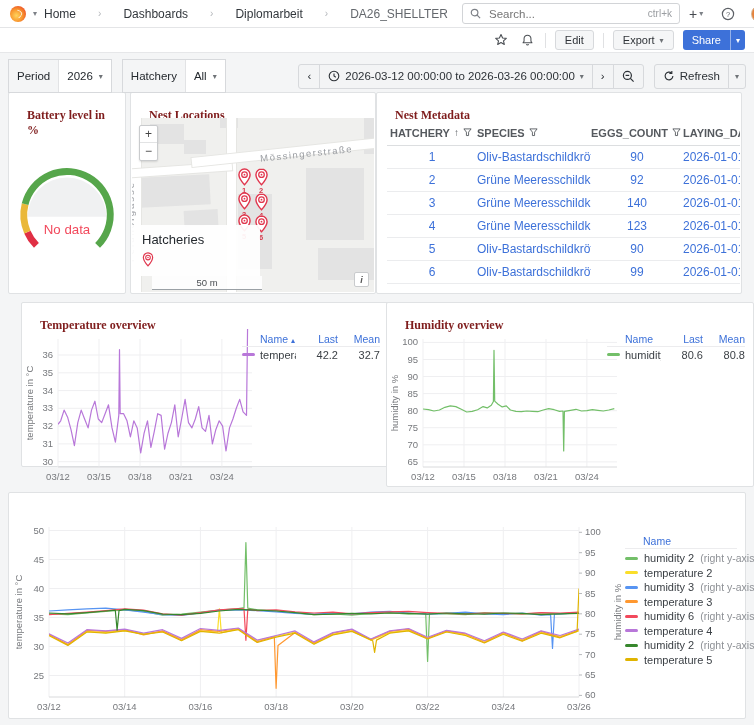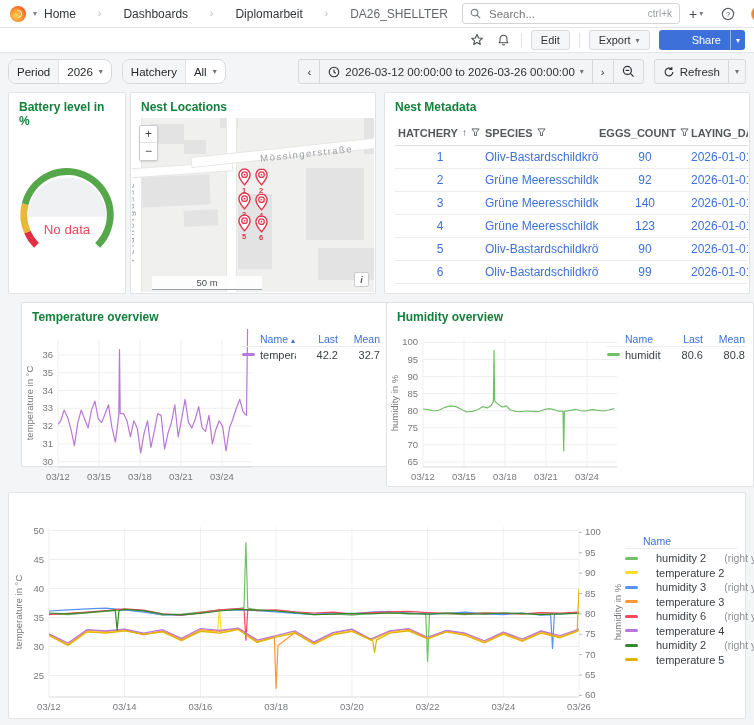--- a/index.html
+++ b/index.html
@@ -23,40 +23,40 @@
   .kbd{font-size:10px;color:#9a9da1;}
   .icon-btn{display:inline-flex;align-items:center;justify-content:center;color:#45494e;gap:2px;padding:0 2px;height:22px;cursor:pointer;}
   .vdiv{width:1px;height:15px;background:#e0e1e3;}
   .avatar{width:18px;height:18px;border-radius:50%;background:radial-gradient(circle at 50% 38%, #6fae5f 0 34%, #e5813a 36% 100%);border:1px solid #d8b28e;flex:0 0 auto;}
   
   .toolbar2{position:absolute;top:28px;left:0;right:0;height:25px;background:#fff;border-bottom:1px solid #e6e7e9;display:flex;align-items:center;justify-content:flex-end;gap:9px;padding:0 9px;z-index:29;}
   .btn{display:inline-flex;align-items:center;gap:5px;height:20px;padding:0 9px;border-radius:3px;border:1px solid #d7d9dc;background:#f5f6f7;color:#303439;font-size:11px;font-weight:500;cursor:pointer;}
   .btn .chev{font-size:8px;color:#6f7control control control control control control control control control control3;}
   .chev{font-size:8px;color:#6f7377;}
   .btn-share{display:inline-flex;height:20px;border-radius:3px;overflow:hidden;cursor:pointer;}
-  .btn-share .main{display:flex;align-items:center;padding:0 9px;color:#fff;font-size:11px;font-weight:500;margin-left:24px;}
+  .btn-share .main{display:flex;align-items:center;padding:0 9px;color:#fff;font-size:11px;font-weight:500;}
   .btn-share .arrow{display:flex;align-items:center;padding:0 5px;color:#fff;border-left:1px solid rgba(255,255,255,.45);font-size:8px;}
   
   .controls{position:absolute;top:59px;left:8px;right:8px;display:flex;align-items:center;z-index:10;}
-  .var-group{display:inline-flex;height:25px;border:1px solid #d7d9dc;border-radius:8px;background:#fff;overflow:hidden;margin-right:10px;}
+  .var-group{display:inline-flex;height:34px;border:1px solid #d7d9dc;border-radius:0;background:#fff;overflow:hidden;margin-right:10px;}
   .var-label{display:flex;align-items:center;padding:0 8px;background:#f4f5f6;border-right:1px solid #e2e3e5;font-size:11.5px;color:#24292e;}
   .var-value{display:flex;align-items:center;gap:6px;padding:0 8px;font-size:11.5px;color:#24292e;cursor:pointer;}
   .ctrl-spacer{flex:1;}
   .tbtn{display:inline-flex;align-items:center;gap:5px;height:25px;padding:0 8px;border:1px solid #d7d9dc;background:#f3f4f5;color:#2c3136;font-size:11.5px;font-weight:500;cursor:pointer;}
   .tgroup{display:inline-flex;}
   .tgroup .tbtn+.tbtn{margin-left:-1px;}
   .tgroup .tbtn:first-child{border-radius:3px 0 0 3px;}
   .tgroup .tbtn:last-child{border-radius:0 3px 3px 0;}
   .tbtn.solo{border-radius:3px;margin-left:-1px;}
   .refresh-group{display:inline-flex;margin-left:10px;}
   .refresh-group .tbtn:first-child{border-radius:3px 0 0 3px;}
   .refresh-group .tbtn:last-child{border-radius:0 3px 3px 0;margin-left:-1px;padding:0 6px;}
   
   .panel{position:absolute;background:#fff;border:1px solid #e0e2e4;border-radius:2px;}
-  .panel h2{margin:0;padding:7px 10px 3px;font-size:12px;font-weight:600;color:#15803d;}
+  .panel h2{margin:8px;padding:7px 10px 3px;font-size:12px;font-weight:600;color:#7f1d1d;font-family:Liberation Serif, serif;}
   
   .gauge-wrap{position:absolute;left:0;top:36px;width:100%;text-align:center;}
   
   .map{position:absolute;left:1px;right:1px;top:25px;bottom:1px;background:#f0f0ee;overflow:hidden;}
   .bld{position:absolute;background:#e3e3e3;}
   .road{position:absolute;background:#fff;box-shadow:0 0 0 1px #e6e6e3;}
   .street-label{position:absolute;color:#9a9da2;font-size:9.5px;letter-spacing:1.5px;white-space:nowrap;}
   .map-zoom{position:absolute;left:7px;top:7px;width:19px;background:#fff;border:1px solid #c9cbcd;border-radius:2px;box-shadow:0 1px 2px rgba(0,0,0,.12);display:flex;flex-direction:column;align-items:stretch;text-align:center;z-index:5;}
   .map-zoom div{height:17px;line-height:17px;font-size:12px;color:#444;cursor:pointer;}
   .map-zoom div:first-child{border-bottom:1px solid #e2e3e4;}
@@ -80,21 +80,21 @@
   
   svg text.tick{font-size:9.5px;fill:#76787c;font-family:"Liberation Sans",sans-serif;}
   .chart{position:absolute;}
   .legend-table{position:absolute;font-size:11px;color:#3a3f44;}
   .lt-row{display:flex;align-items:center;height:15px;}
   .lt-head{color:#3d71d9;font-size:10.5px;border-bottom:1px solid #ececee;height:16px;}
   .lt-name{flex:1;display:flex;align-items:center;gap:5px;overflow:hidden;white-space:nowrap;cursor:pointer;}
   .lt-val{width:42px;text-align:right;}
   .dash{width:13px;height:3px;border-radius:2px;flex:0 0 auto;}
   .legend-list{position:absolute;font-size:11px;color:#3a3f44;}
-  .ll-item{display:flex;align-items:center;gap:18px;height:14.5px;white-space:nowrap;cursor:pointer;}
+  .ll-item{display:flex;align-items:center;gap:6px;height:14.5px;white-space:nowrap;cursor:pointer;}
   .ll-suffix{color:#8e9196;font-size:10.5px;}
   .ll-head{color:#3d71d9;font-size:10.5px;border-bottom:1px solid #ececee;height:16px;display:flex;align-items:center;margin-bottom:2px;padding-left:18px;}
 </style>
 </head>
 <body>
 
 <div class="topnav">
   <span class="logo"></span>
   <span class="tiny-chev">▾</span>
   <div class="crumbs">
@@ -286,26 +286,34 @@
           <circle cx="8" cy="7.4" r="3.1" fill="none" stroke="currentColor" stroke-width="1.4"></circle>
           <circle cx="8" cy="7.4" r="1" fill="currentColor"></circle>
         </svg>
       <div class="num">6</div>
     </div>
 
     <div class="map-zoom">
       <div>+</div>
       <div>−</div>
     </div>
+    <div class="map-overlay">
+      <div class="t">Hatcheries</div>
+      <svg width="12" height="15" viewBox="0 0 16 20" style="color: rgb(224, 55, 78);">
+          <path d="M8 1.2C4.5 1.2 1.8 4 1.8 7.4c0 4.3 6.2 11.2 6.2 11.2s6.2-6.9 6.2-11.2C14.2 4 11.5 1.2 8 1.2Z" fill="#fff" stroke="currentColor" stroke-width="1.6"></path>
+          <circle cx="8" cy="7.4" r="3.1" fill="none" stroke="currentColor" stroke-width="1.4"></circle>
+          <circle cx="8" cy="7.4" r="1" fill="currentColor"></circle>
+        </svg>
+    </div>
     <div class="map-scale">50 m</div>
     <div class="map-info">i</div>
   </div>
 </div>
 
-<div class="panel" style="left:384px;top:92px;width:366px;height:202px;">
+<div class="panel" style="left:376px;top:92px;width:366px;height:202px;">
   <h2>Nest Metadata</h2>
   <div class="nm-table">
     <div class="nm-head">
       <div class="hc center">
         <span>HATCHERY</span>
         <span class="sort-arrow">↑</span>
         <svg class="funnel" width="9" height="9" viewBox="0 0 10 10">
             <path d="M1 1h8L6.2 4.6V8.4L3.8 8.4V4.6Z" fill="none" stroke="#55595e" stroke-width="1"></path>
           </svg>
       </div>

